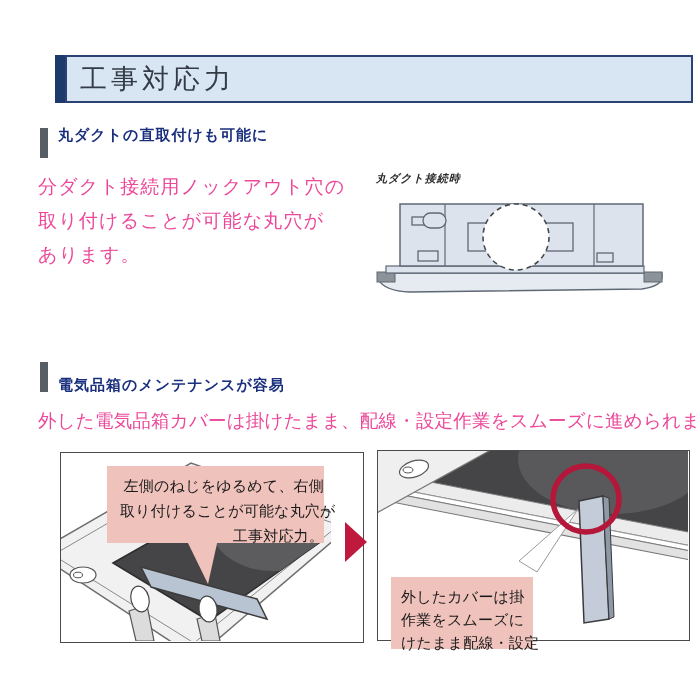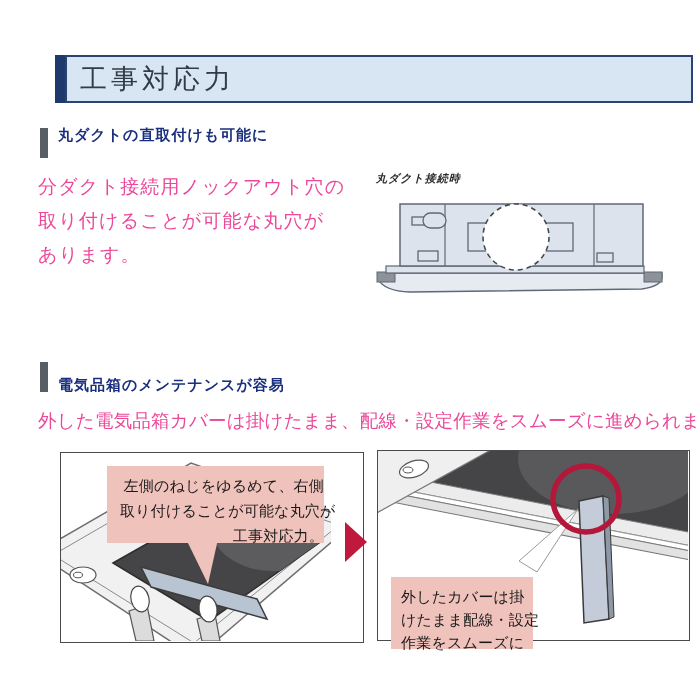--- a/index.html
+++ b/index.html
@@ -144,18 +144,18 @@
 
       <polygon points="201,50 225,45 231,168 206,172" fill="#c3ccd8" stroke="#3a3a3a" stroke-width="1.5"></polygon>
       <polygon points="225,45 231,47 236,166 231,168" fill="#8e99a8" stroke="#3a3a3a" stroke-width="1"></polygon>
 
       <polygon points="200,58 141,110 159,121" fill="#ffffff" stroke="#999" stroke-width="1"></polygon>
 
       <circle cx="208" cy="48" r="33" fill="none" stroke="#b5173a" stroke-width="5.5"></circle>
     </svg>
     <div class="callout callout-right">
       <div>外したカバーは掛</div>
+      <div>作業をスムーズに</div>
       <div>けたまま配線・設定</div>
-      <div>作業をスムーズに</div>
     </div>
   </div>
 
 </div>
 
 </body></html>

